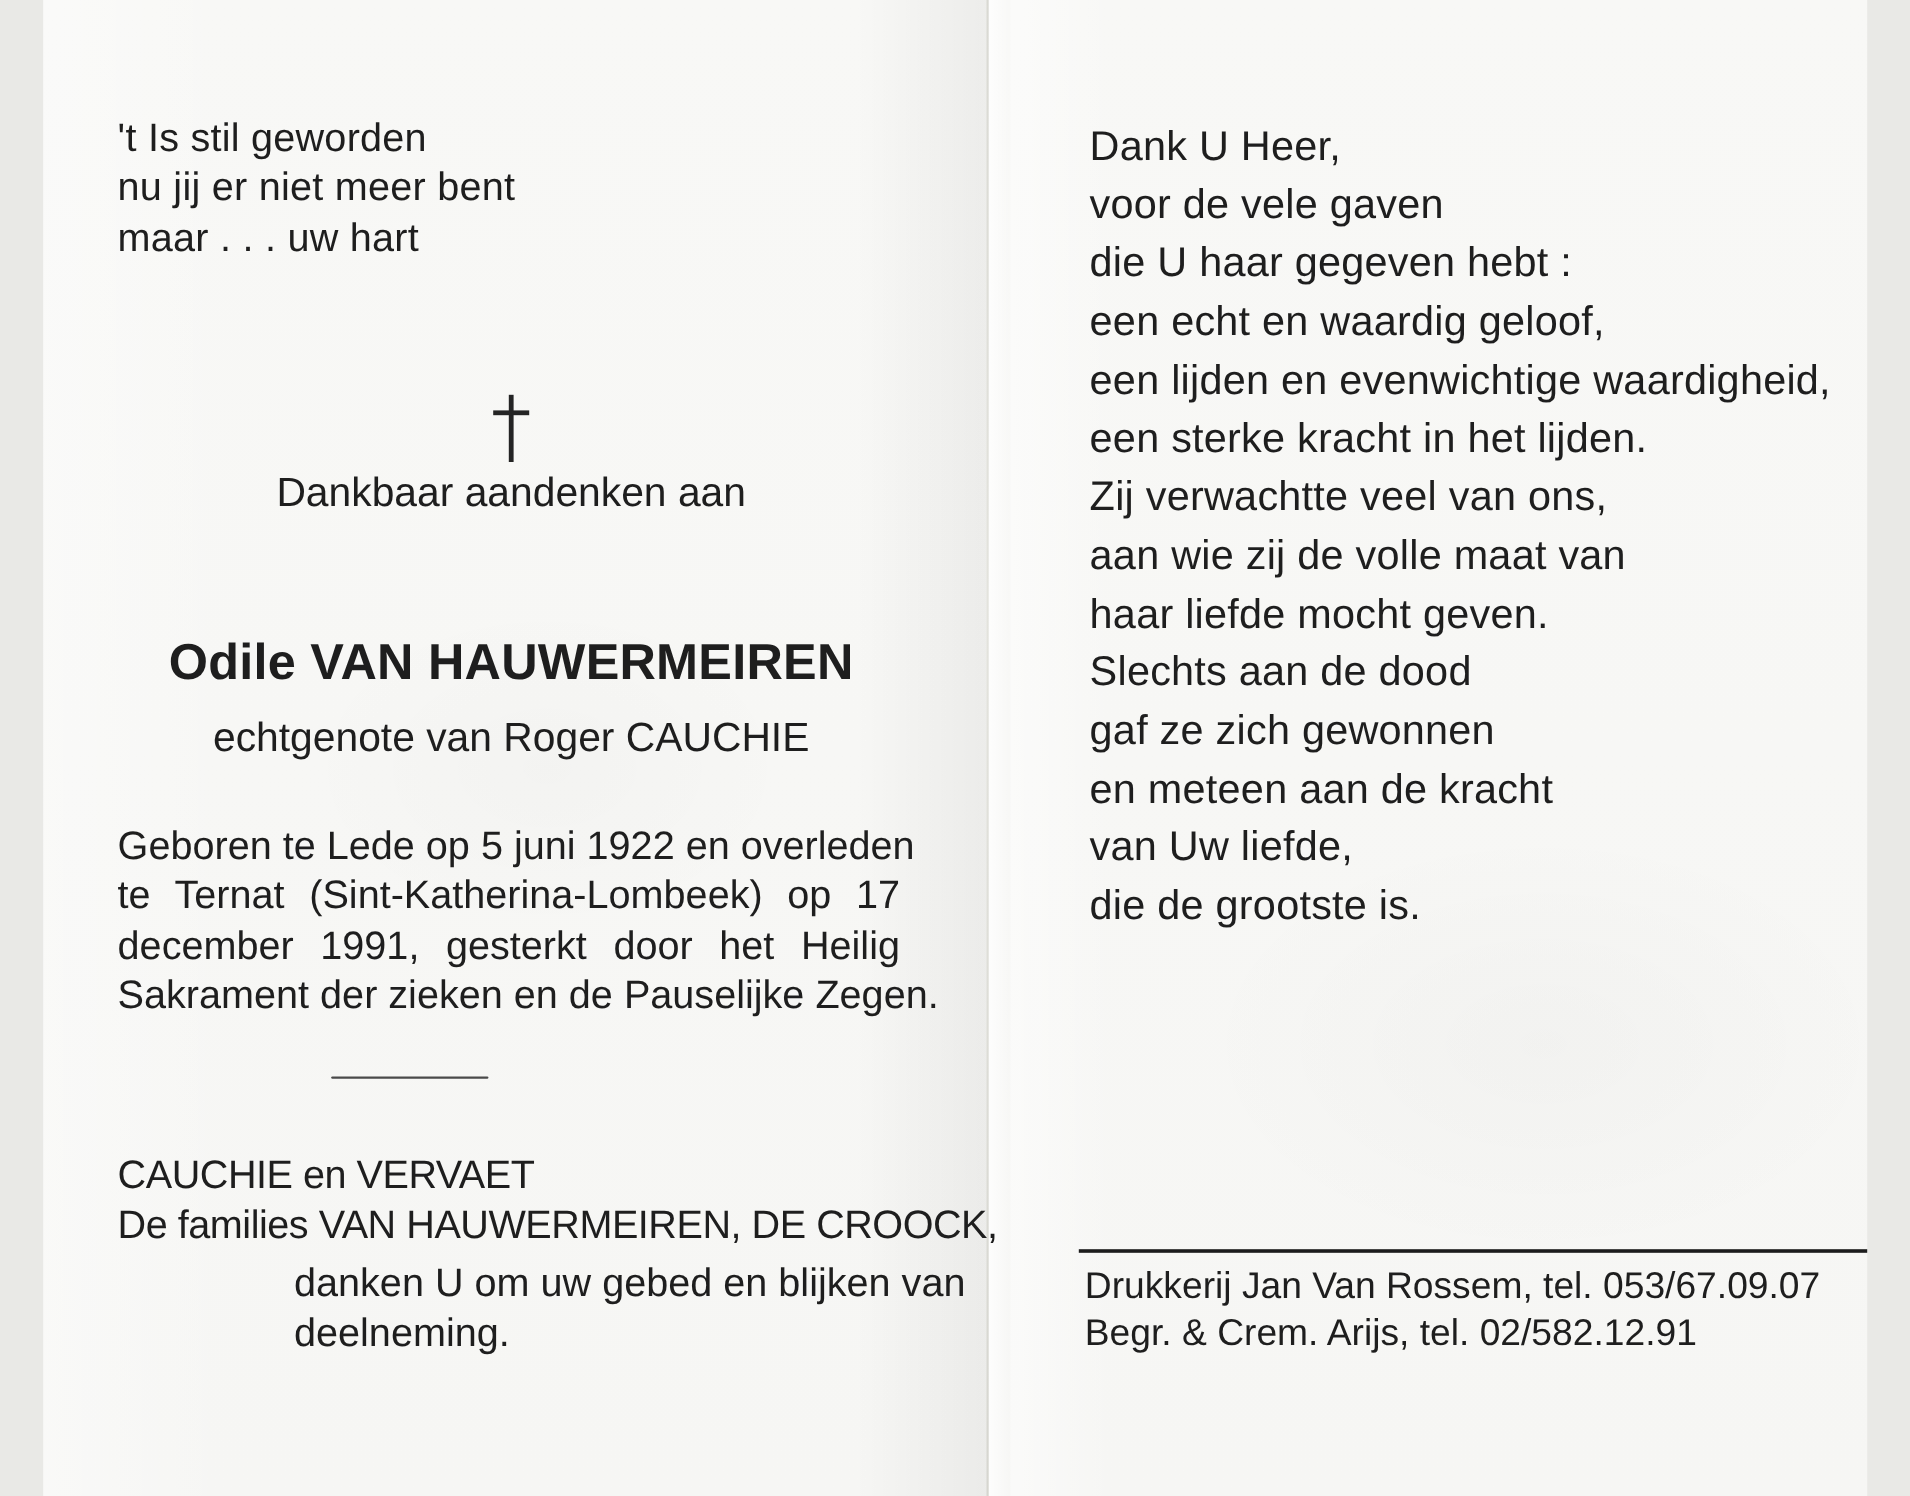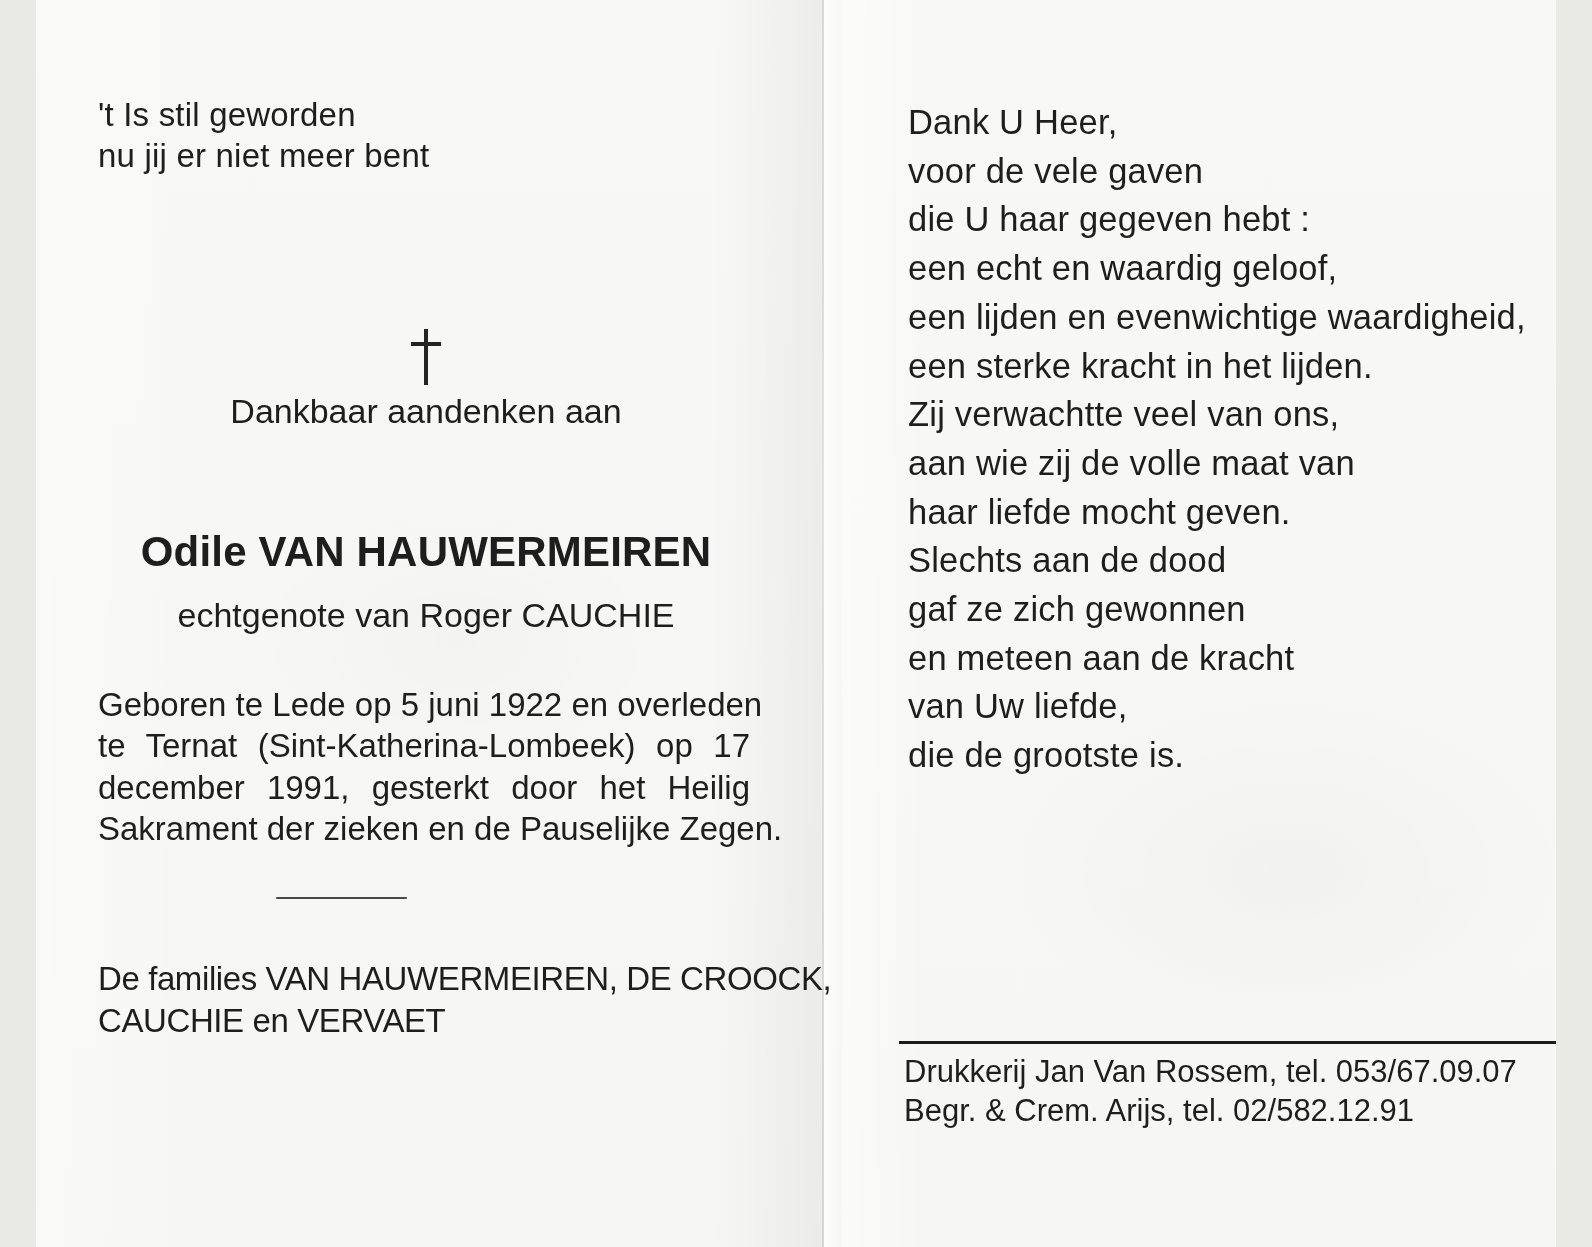--- a/index.html
+++ b/index.html
@@ -63,20 +63,21 @@
 <div class="scan">
 
   <div class="page-left"></div>
   <div class="page-right"></div>
   <div class="fold-line"></div>
   <div class="fold-highlight"></div>
 
   <div class="txt poem">
     <div>'t Is stil geworden</div>
     <div>nu jij er niet meer bent</div>
+    <div>maar . . . uw hart</div>
   </div>
 
   <div class="center-col cross-wrap">
     <svg class="cross-svg" width="32" height="58" viewBox="0 0 32 58" aria-hidden="true">
       <rect x="14" y="1" width="4" height="56" fill="#242424"></rect>
       <rect x="1" y="14" width="30" height="4" fill="#242424"></rect>
     </svg>
   </div>
 
   <div class="txt center-col dedication">Dankbaar aandenken aan</div>
@@ -89,24 +90,28 @@
   <div class="txt bio" style="white-space: normal;">
     <div>Geboren te Lede op 5 juni 1922 en overleden</div>
     <div>te Ternat (Sint-Katherina-Lombeek) op 17</div>
     <div>december 1991, gesterkt door het Heilig</div>
     <div>Sakrament der zieken en de Pauselijke Zegen.</div>
   </div>
 
   <div class="divider-small"></div>
 
   <div class="txt families">
+    <div>CAUCHIE en VERVAET</div>
     <div>De families VAN HAUWERMEIREN, DE CROOCK,</div>
-    <div>CAUCHIE en VERVAET</div>
   </div>
 
+  <div class="txt thanks">
+    <div>danken U om uw gebed en blijken van</div>
+    <div>deelneming.</div>
+  </div>
 
   <div class="txt prayer">
     <div>Dank U Heer,</div>
     <div>voor de vele gaven</div>
     <div>die U haar gegeven hebt :</div>
     <div>een echt en waardig geloof,</div>
     <div>een lijden en evenwichtige waardigheid,</div>
     <div>een sterke kracht in het lijden.</div>
     <div>Zij verwachtte veel van ons,</div>
     <div>aan wie zij de volle maat van</div>

